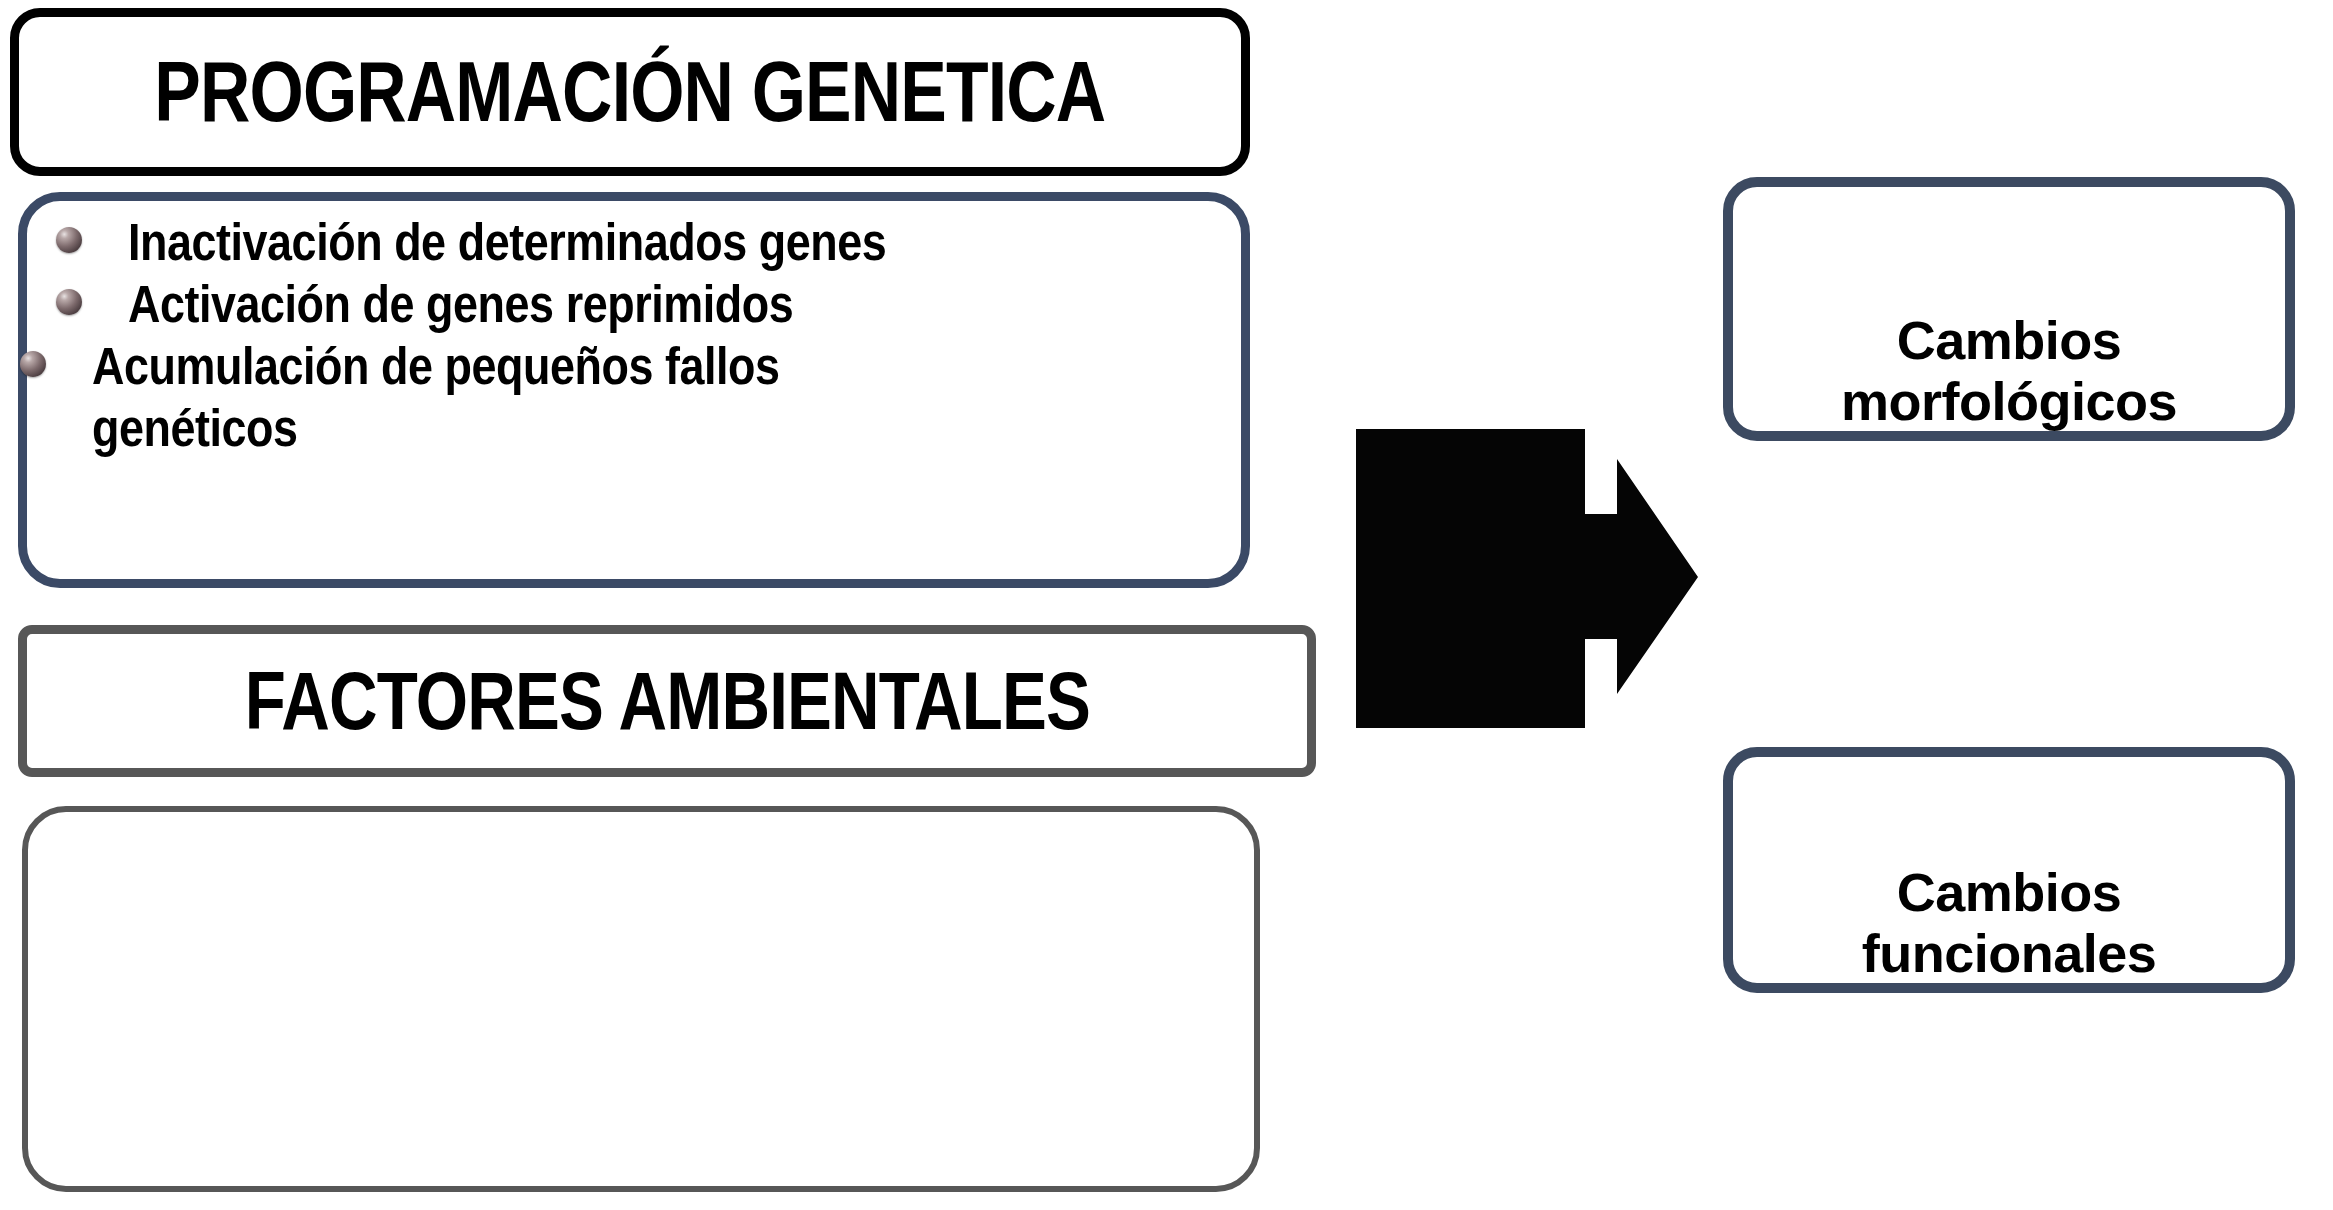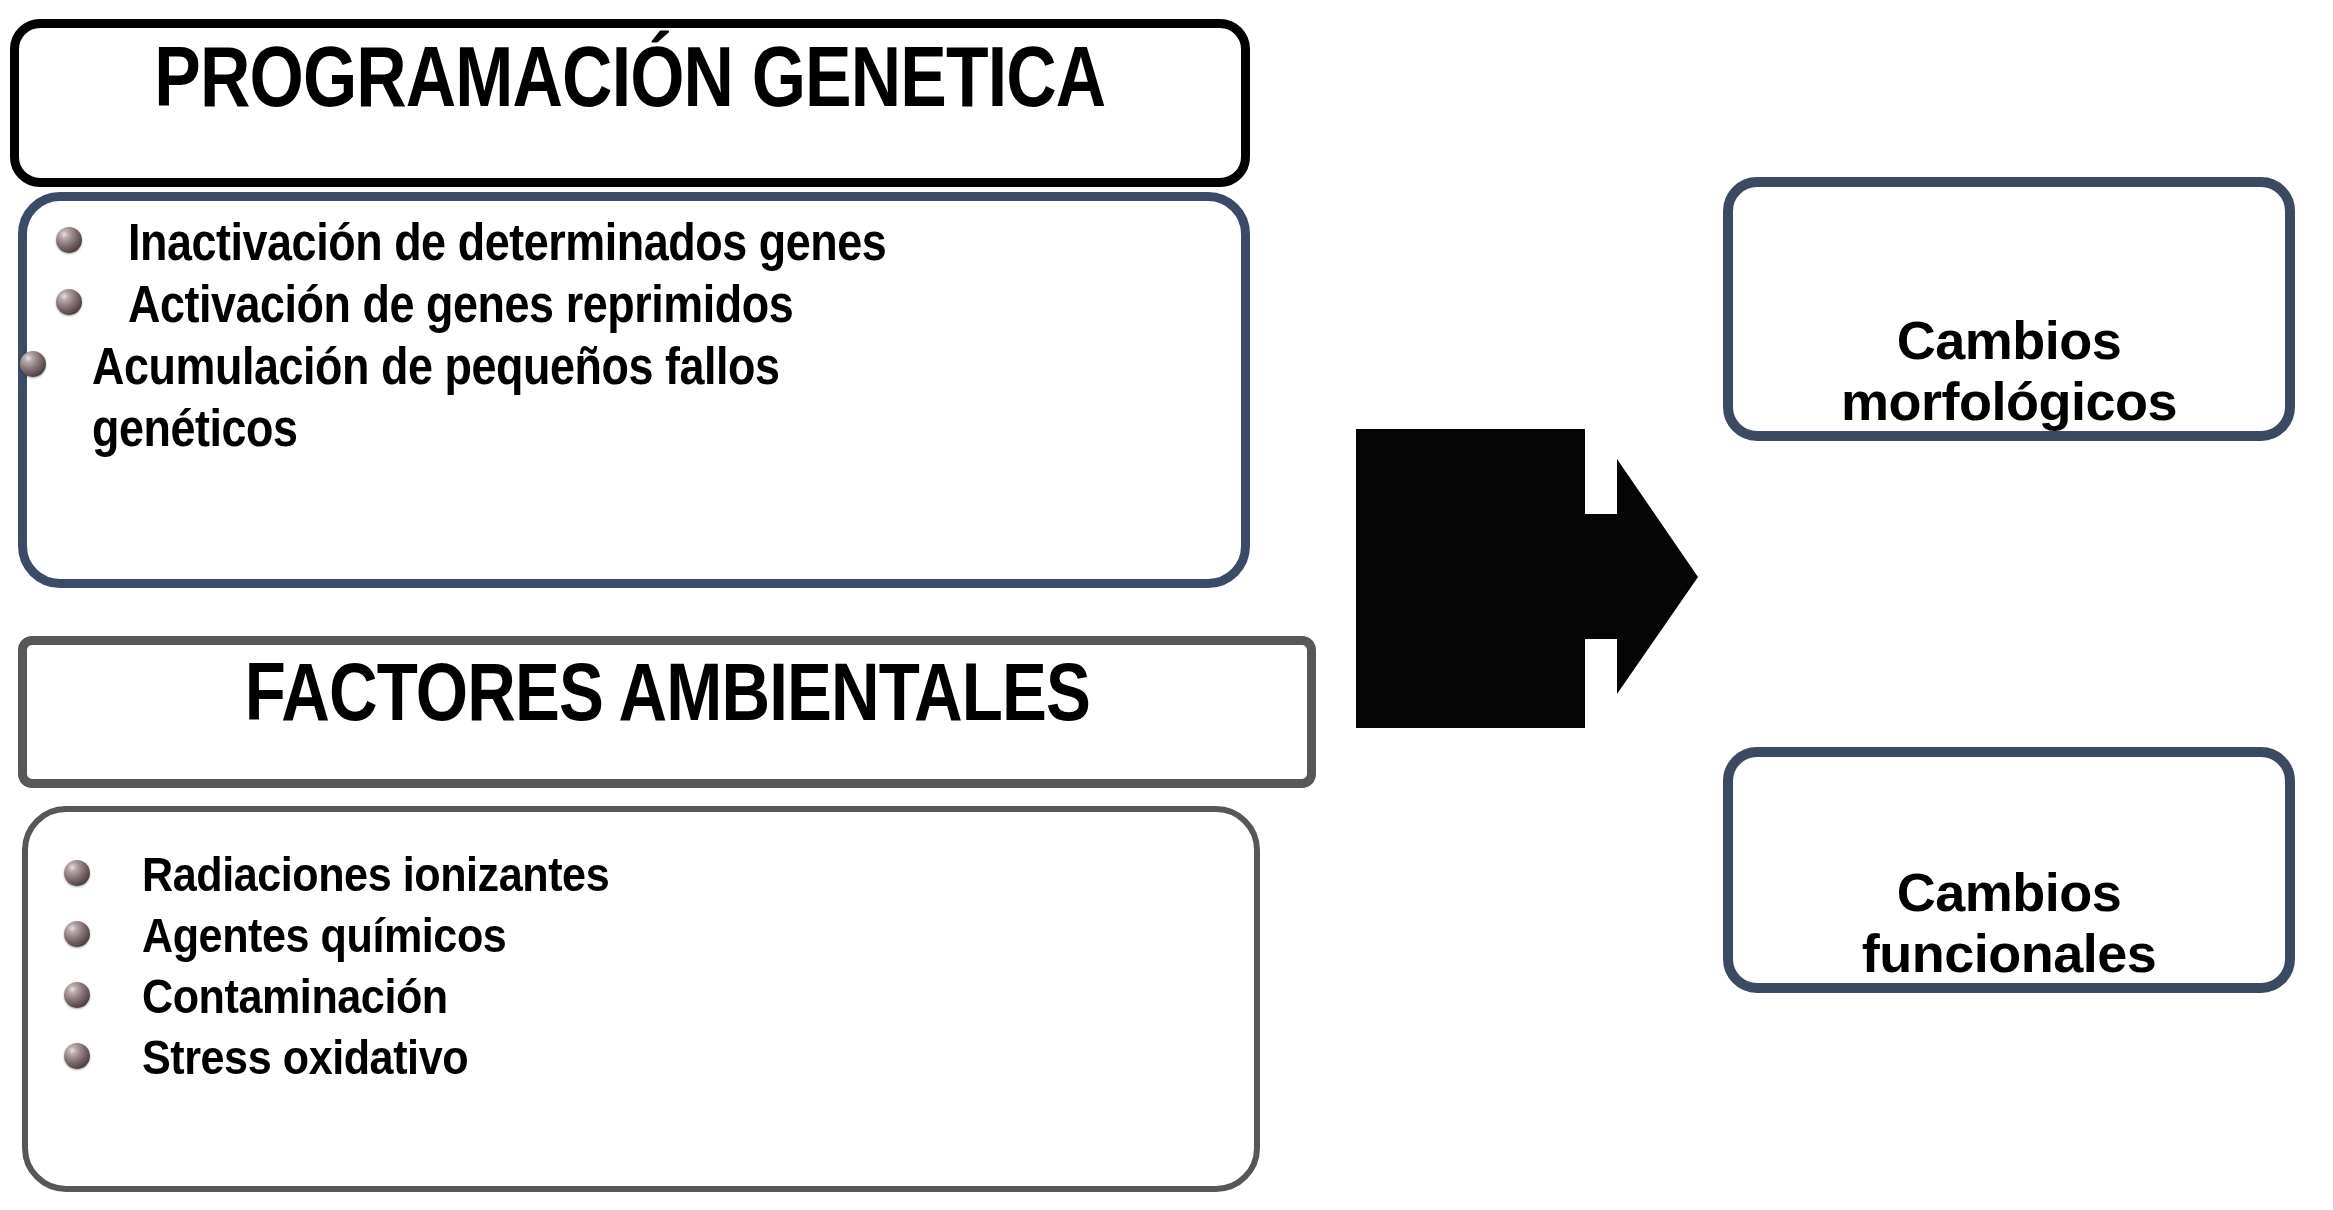--- a/index.html
+++ b/index.html
@@ -28,22 +28,22 @@
   .box {
     position: absolute;
     background: #ffffff;
     box-sizing: border-box;
     border-style: solid;
   }
 
   
   .heading-box {
     display: flex;
+    align-items: center;
     justify-content: center;
-    margin-top: 11px;
   }
   .heading-text {
     font-family: "Liberation Sans Narrow", "Liberation Sans", sans-serif;
     font-weight: 700;
     color: #000000;
     letter-spacing: -1px;
     white-space: nowrap;
     transform: scaleX(0.82);
     transform-origin: center center;
   }
@@ -140,42 +140,20 @@
 
   <div class="box heading-box" style="left:18px; top:625px; width:1298px; height:152px;
               border-width:9px; border-color:#575757; border-radius:14px;">
     <div class="heading-text" style="font-size:82px;">FACTORES AMBIENTALES</div>
   </div>
 
   <div class="box list-box" style="left:22px; top:806px; width:1238px; height:386px;
               border-width:6px; border-color:#575757; border-radius:44px;">
   </div>
 
-  <ul class="bullet-list" style="left:22px; top:806px; width:1238px; height:386px;">
-
-    <li class="bullet-item" style="margin-left:120px; margin-top:38px; font-size:49px; line-height:61px;">
-      <span class="sphere-bullet" style="left:-78px; top:16px;"></span>
-      <span class="bullet-text">Radiaciones ionizantes</span>
-    </li>
-
-    <li class="bullet-item" style="margin-left:120px; font-size:49px; line-height:61px;">
-      <span class="sphere-bullet" style="left:-78px; top:16px;"></span>
-      <span class="bullet-text">Agentes químicos</span>
-    </li>
-
-    <li class="bullet-item" style="margin-left:120px; font-size:49px; line-height:61px;">
-      <span class="sphere-bullet" style="left:-78px; top:16px;"></span>
-      <span class="bullet-text">Contaminación</span>
-    </li>
-
-    <li class="bullet-item" style="margin-left:120px; font-size:49px; line-height:61px;">
-      <span class="sphere-bullet" style="left:-78px; top:16px;"></span>
-      <span class="bullet-text">Stress oxidativo</span>
-    </li>
-  </ul>
 
   <div class="arrow-wrap" style="left:1352px; top:424px; width:350px; height:310px;">
     <svg width="350" height="310" viewBox="0 0 350 310" aria-hidden="true">
       <path d="M 4 5 L 233 5 L 233 90 L 265 90 L 265 35 L 346 153 L 265 270 L 265 215 L 233 215 L 233 304 L 4 304 Z" fill="#050505"></path>
     </svg>
   </div>
 
   <div class="box result-box" style="left:1723px; top:177px; width:572px; height:264px;
               border-width:10px; border-color:#3c4a61; border-radius:34px;">
     <div class="result-text" style="font-size:54px;">Cambios

